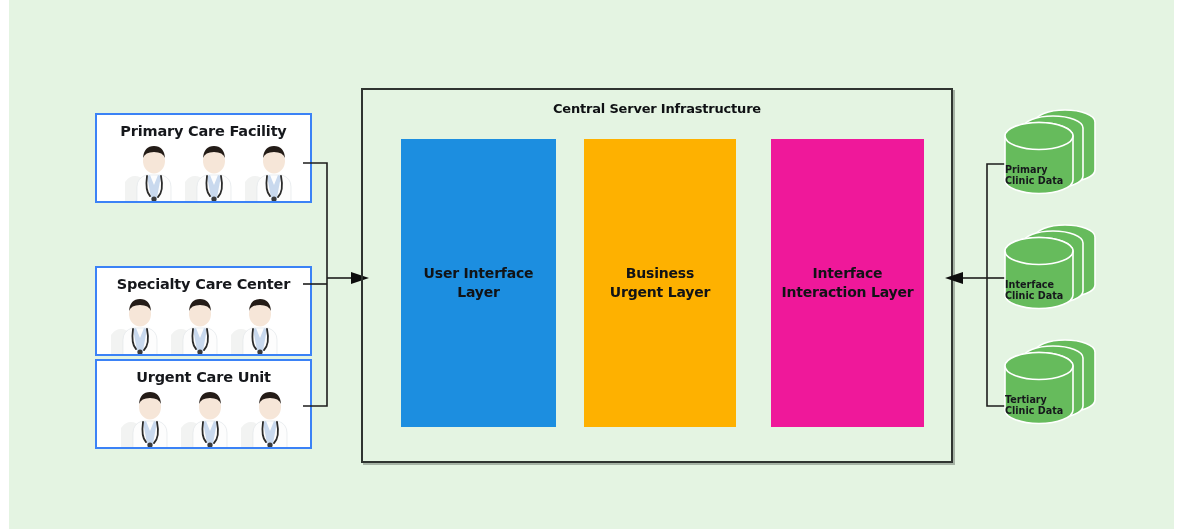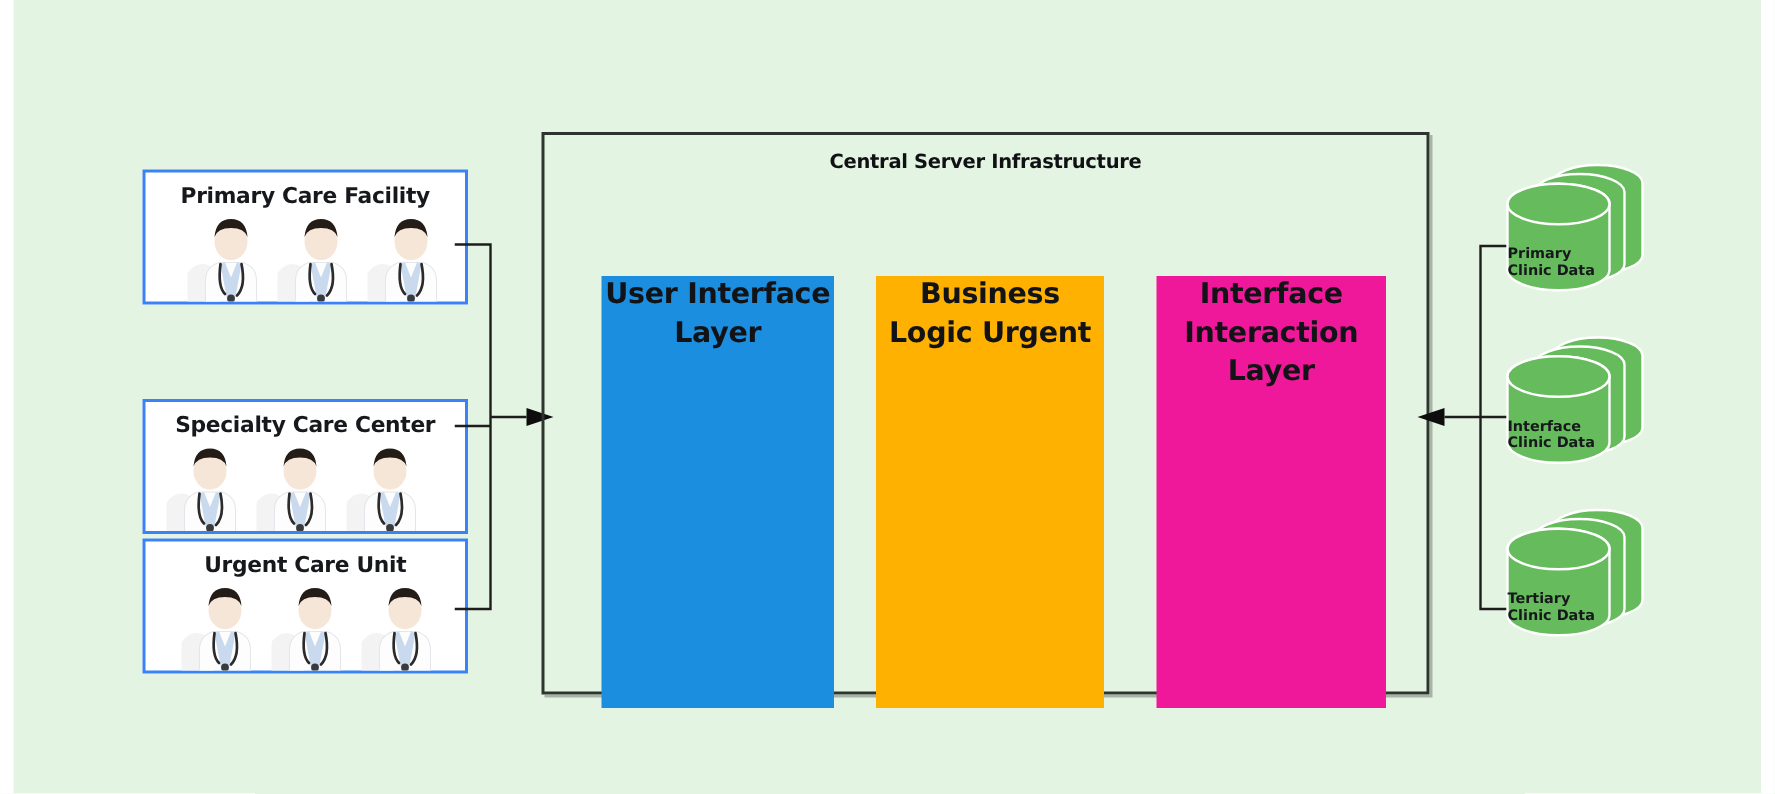--- a/index.html
+++ b/index.html
@@ -76,29 +76,28 @@
     font-size: 13px;
     font-weight: bold;
     color: #0f1114;
     letter-spacing: -0.2px;
   }
   .layer {
     position: absolute;
     top: 139px;
     height: 288px;
     display: flex;
-    align-items: flex-start;
+    align-items: center;
     justify-content: center;
     text-align: center;
-    font-size: 19px;
+    font-size: 14px;
     font-weight: bold;
     color: #111316;
     line-height: 1.35;
     letter-spacing: -0.2px;
-    margin-top: 45px;
   }
   #layer-ui   { left: 392px; width: 155px; background: #1c8ee0; }
   #layer-biz  { left: 575px; width: 152px; background: #feb100; }
   #layer-db   { left: 762px; width: 153px; background: #ef189a; }
 
   
   .db {
     position: absolute;
     width: 104px;
     height: 104px;
@@ -244,21 +243,21 @@
     <div id="server-box"></div>
     <div id="server-title">Central Server Infrastructure</div>
 
     <div class="layer" id="layer-ui">
       <span>
         <span>User Interface</span><br><span>Layer</span>
       </span>
     </div>
     <div class="layer" id="layer-biz">
       <span>
-        <span>Business</span><br><span>Logic Urgent</span>
+        <span>Business</span><br><span>Urgent Layer</span>
       </span>
     </div>
     <div class="layer" id="layer-db">
       <span>
         <span>Interface</span><br><span>Interaction Layer</span>
       </span>
     </div>
 
     <svg style="position:absolute; left:934px; top:150px; width:68px; height:270px;" viewBox="0 0 68 270" xmlns="http://www.w3.org/2000/svg">
       <g stroke="#1d1d1d" stroke-width="1.6" fill="none">

